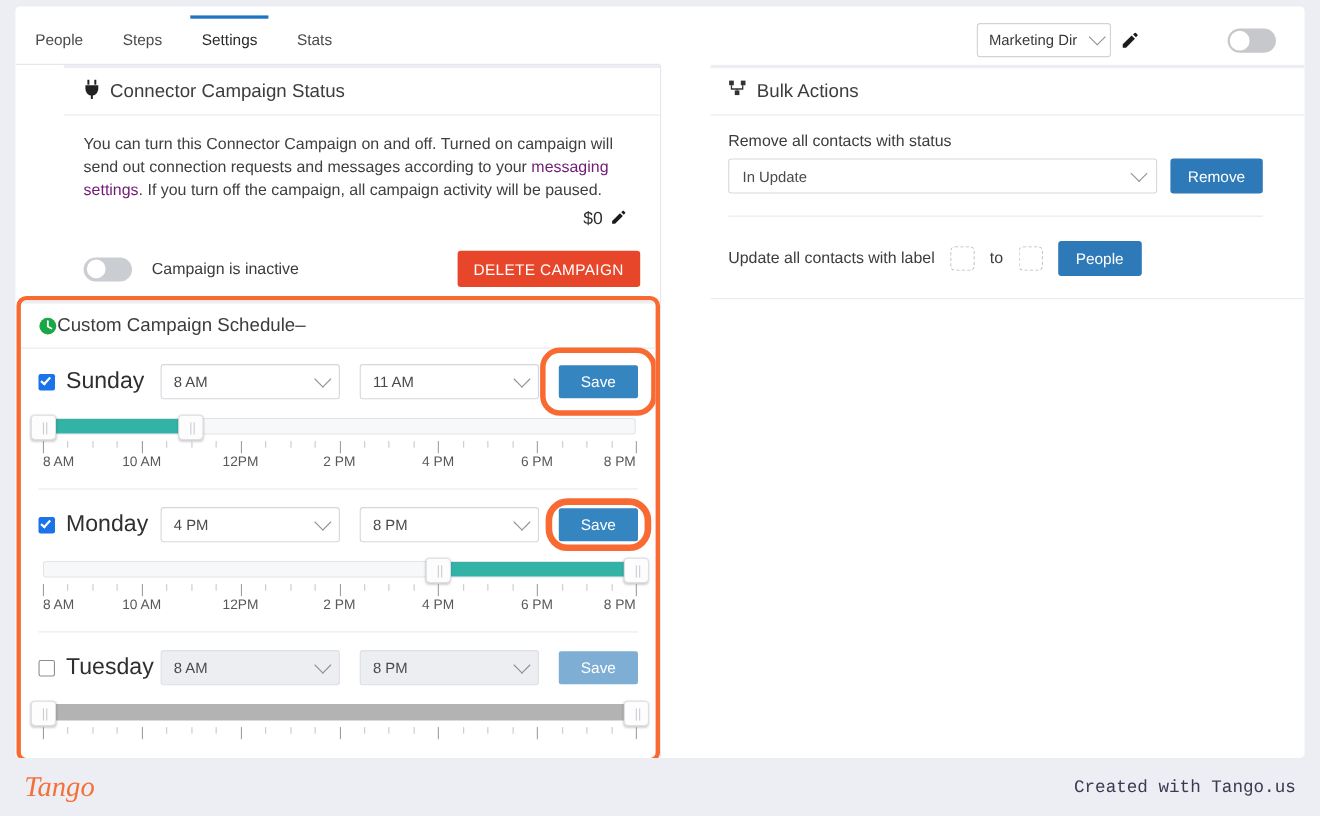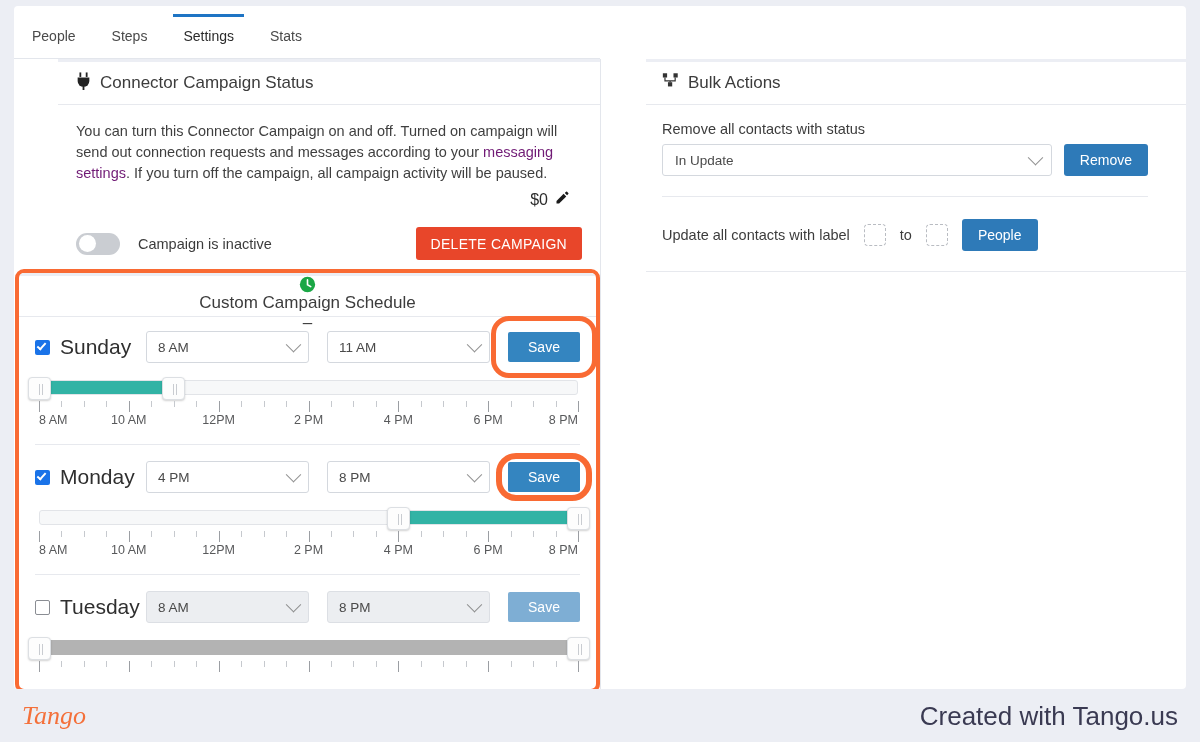--- a/index.html
+++ b/index.html
@@ -155,21 +155,21 @@
     width: 585px; bottom: -4px;
     border: 4px solid #f96a33;
     border-radius: 9px;
     background: #fff;
     overflow: hidden;
   }
   .sched-head {
     height: 44px; display: flex; align-items: center;
     padding: 0 16px; border-bottom: 1px solid #e7e9ee;
     border-top: 3px solid #eceef4;
-    font-size: 17px; color: #3c3c3c; flex-direction: column;
+    font-size: 17px; color: #3c3c3c;
   }
   .clock-icon { width: 17px; height: 17px; flex: 0 0 auto; }
   .sched-body { padding: 14px 16px 0 16px; }
 
   .day-row { display: flex; align-items: center; gap: 0; }
   .chk {
     width: 15px; height: 15px; border-radius: 2px; flex: 0 0 auto;
     background: #1a73e8; position: relative; cursor: pointer;
   }
   .chk.off { background: #fff; border: 1.5px solid #8a8d93; }
@@ -255,21 +255,21 @@
   .footer {
     position: absolute; left: 0; bottom: 0; width: 1200px; height: 52px;
     background: #eceef4;
     display: flex; align-items: center; padding: 0 22px;
   }
   .tango-logo {
     font-family: "Liberation Serif", serif;
     font-style: italic; font-size: 26px; color: #f4703a;
   }
   .tango-credit {
-    margin-left: auto; font-size: 26px; color: #3a3a52;
+    margin-left: auto; font-size: 16px; color: #3a3a52; font-family: Liberation Mono, monospace;
   }
 </style>
 </head>
 <body>
 
 <div class="page">
 
   <div class="app-card">
 
     <div class="tabbar">
@@ -280,20 +280,35 @@
         <span>Steps</span>
       </div>
       <div class="tab active">
         <span>Settings</span>
       </div>
       <div class="tab">
         <span>Stats</span>
       </div>
     </div>
 
+    <div class="topright">
+      <div class="acct-select">
+        <span class="lbl">Marketing Dir</span>
+        <span class="chev"></span>
+      </div>
+      <span class="edit-icon">
+        <svg width="17" height="17" viewBox="0 0 20 20">
+          <path d="M2 14.5V18h3.5L15 8.5 11.5 5 2 14.5z" fill="#1b1b1b"></path>
+          <path d="M17.7 5.3a1 1 0 0 0 0-1.4l-1.6-1.6a1 1 0 0 0-1.4 0L13 3.9 16.1 7l1.6-1.7z" fill="#1b1b1b"></path>
+        </svg>
+      </span>
+      <div class="hdr-toggle">
+        <div class="knob"></div>
+      </div>
+    </div>
 
     <div class="body">
 
       <div class="col-left">
 
         <div class="panel">
           <div class="panel-head">
             <span>
               <svg width="15" height="18" viewBox="0 0 16 20">
                 <rect x="3.5" y="0.5" width="2" height="5" fill="#222"></rect>

